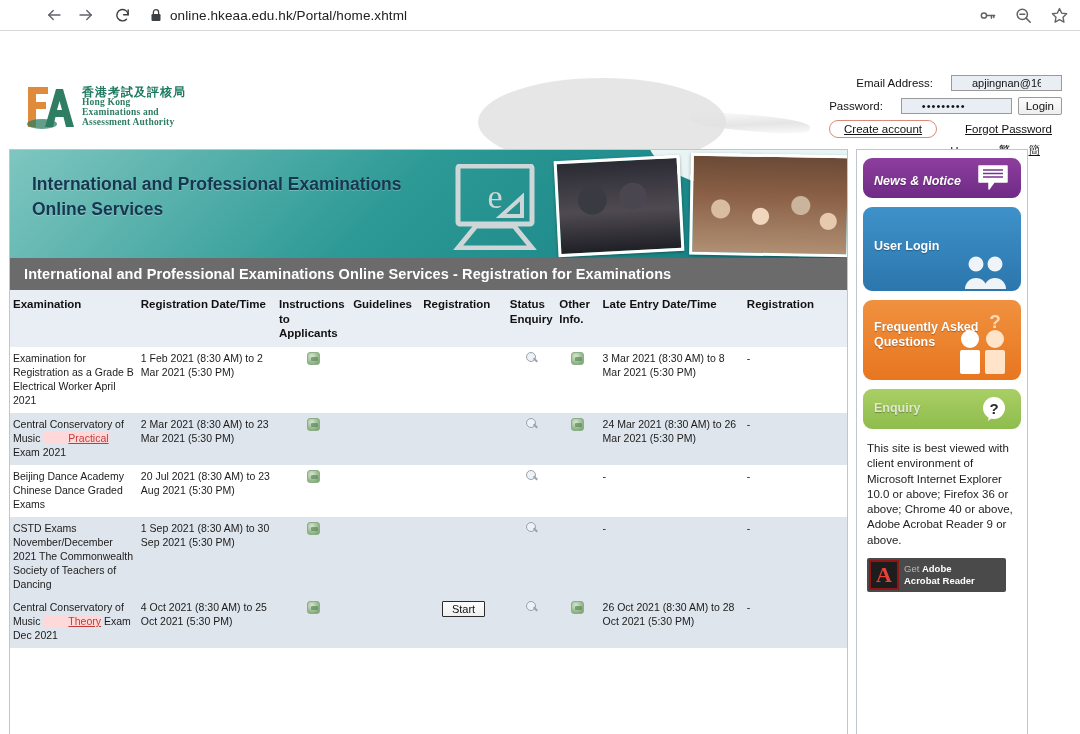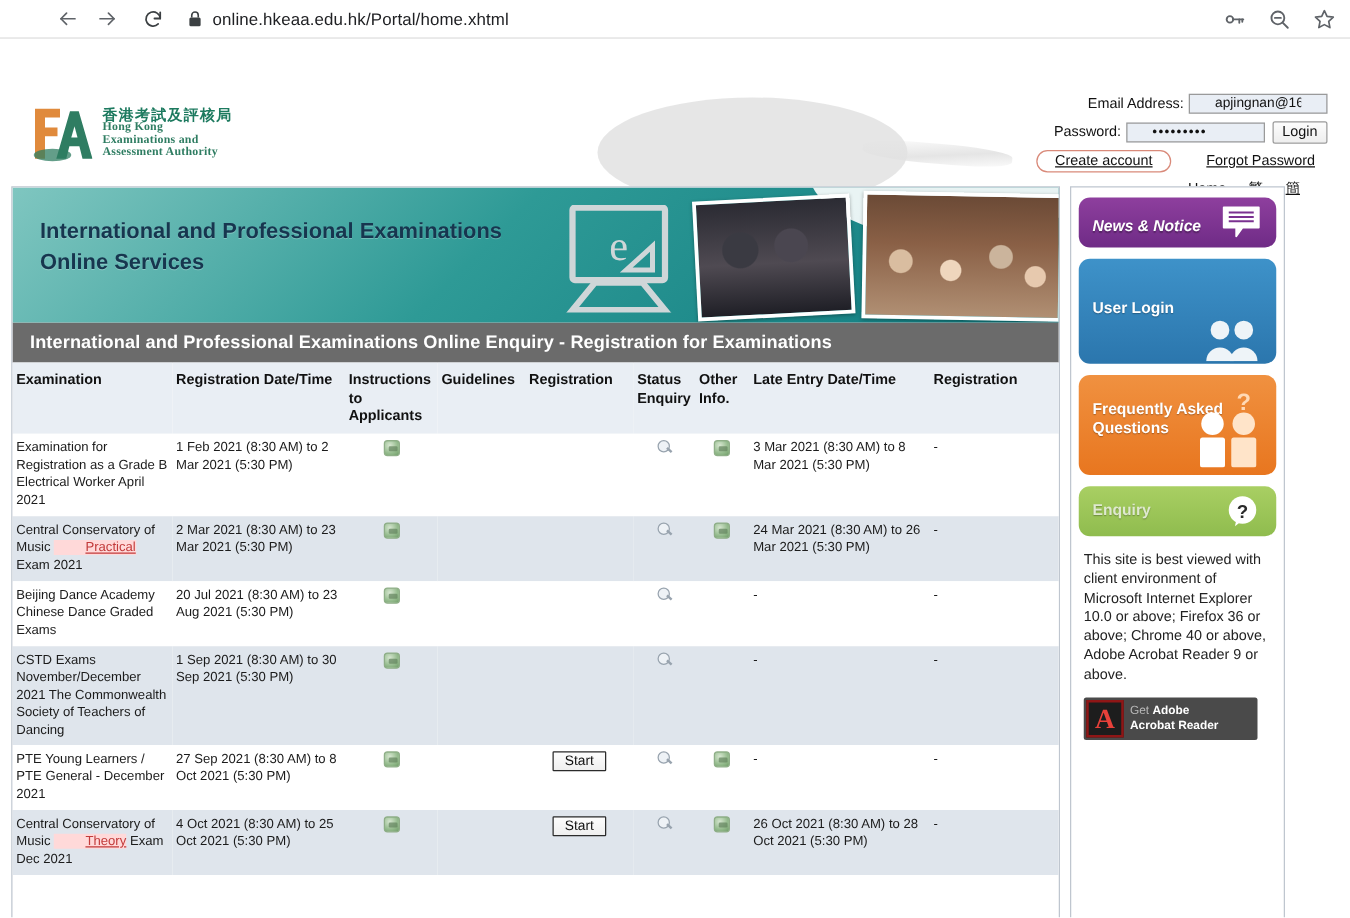--- a/index.html
+++ b/index.html
@@ -103,21 +103,21 @@
     white-space: nowrap;
   }
 
   
   #login-area {
     position: absolute; right: 18px; top: 42px;
     width: 310px;
     font-size: 11.5px; color: #111;
   }
   .login-row { display: flex; align-items: center; justify-content: flex-end; height: 20px; margin-bottom: 3px; }
-  .login-label { margin-right: 4px; white-space: nowrap; font-size: 11.5px; }
+  .login-label { margin-right: 18px; white-space: nowrap; font-size: 11.5px; }
   .login-input {
     width: 111px; height: 16px;
     border: 1px solid #9a9a9a;
     background: #e9eef5;
     font-size: 11px;
     padding: 0 20px;
     font-family: Liberation Sans, sans-serif;
     color: #111;
     line-height: 14px;
   }
@@ -492,21 +492,21 @@
             <rect x="12" y="2" width="74" height="58" rx="2" fill="none" stroke="#cfd6d8" stroke-width="5"></rect>
             <text x="49" y="44" font-family="Liberation Serif, serif" font-size="34" fill="#cfd6d8" text-anchor="middle">e</text>
             <path d="M55 52 L76 52 L76 33 Z" fill="none" stroke="#cfd6d8" stroke-width="4"></path>
             <path d="M30 62 L68 62 L86 84 L12 84 Z" fill="none" stroke="#cfd6d8" stroke-width="5"></path>
           </svg>
         </div>
         <div class="banner-photo" id="photo1"></div>
         <div class="banner-photo" id="photo2"></div>
       </div>
 
-      <div id="subtitle-bar">International and Professional Examinations Online Enquiry - Registration for Examinations</div>
+      <div id="subtitle-bar">International and Professional Examinations Online Services - Registration for Examinations</div>
 
       <table id="reg-table">
         <thead>
           <tr>
             <th class="c0">Examination</th>
             <th class="c1">Registration Date/Time</th>
             <th class="c2">Instructions to Applicants</th>
             <th class="c3">Guidelines</th>
             <th class="c4">Registration</th>
             <th class="c5">Status Enquiry</th>
@@ -553,31 +553,20 @@
               <td class="c0">CSTD Exams November/December 2021 The Commonwealth Society of Teachers of Dancing</td>
               <td class="c1">1 Sep 2021 (8:30 AM) to 30 Sep 2021 (5:30 PM)</td>
               <td class="c2 center"><span class="doc-icon"></span></td>
               <td class="c3 center"></td>
               <td class="c4 center"></td>
               <td class="c5 center"><span class="mag-icon"></span></td>
               <td class="c6 center"></td>
               <td class="c7">-</td>
               <td class="c8">-</td>
             </tr>
-            <tr class="odd">
-              <td class="c0">PTE Young Learners / PTE General - December 2021</td>
-              <td class="c1">27 Sep 2021 (8:30 AM) to 8 Oct 2021 (5:30 PM)</td>
-              <td class="c2 center"><span class="doc-icon"></span></td>
-              <td class="c3 center"></td>
-              <td class="c4 center"><button class="start-btn">Start</button></td>
-              <td class="c5 center"><span class="mag-icon"></span></td>
-              <td class="c6 center"><span class="doc-icon"></span></td>
-              <td class="c7">-</td>
-              <td class="c8">-</td>
-            </tr>
             <tr class="even">
               <td class="c0">Central Conservatory of Music <span class="hl-link">Theory</span> Exam Dec 2021</td>
               <td class="c1">4 Oct 2021 (8:30 AM) to 25 Oct 2021 (5:30 PM)</td>
               <td class="c2 center"><span class="doc-icon"></span></td>
               <td class="c3 center"></td>
               <td class="c4 center"><button class="start-btn">Start</button></td>
               <td class="c5 center"><span class="mag-icon"></span></td>
               <td class="c6 center"><span class="doc-icon"></span></td>
               <td class="c7">26 Oct 2021 (8:30 AM) to 28 Oct 2021 (5:30 PM)</td>
               <td class="c8">-</td>

